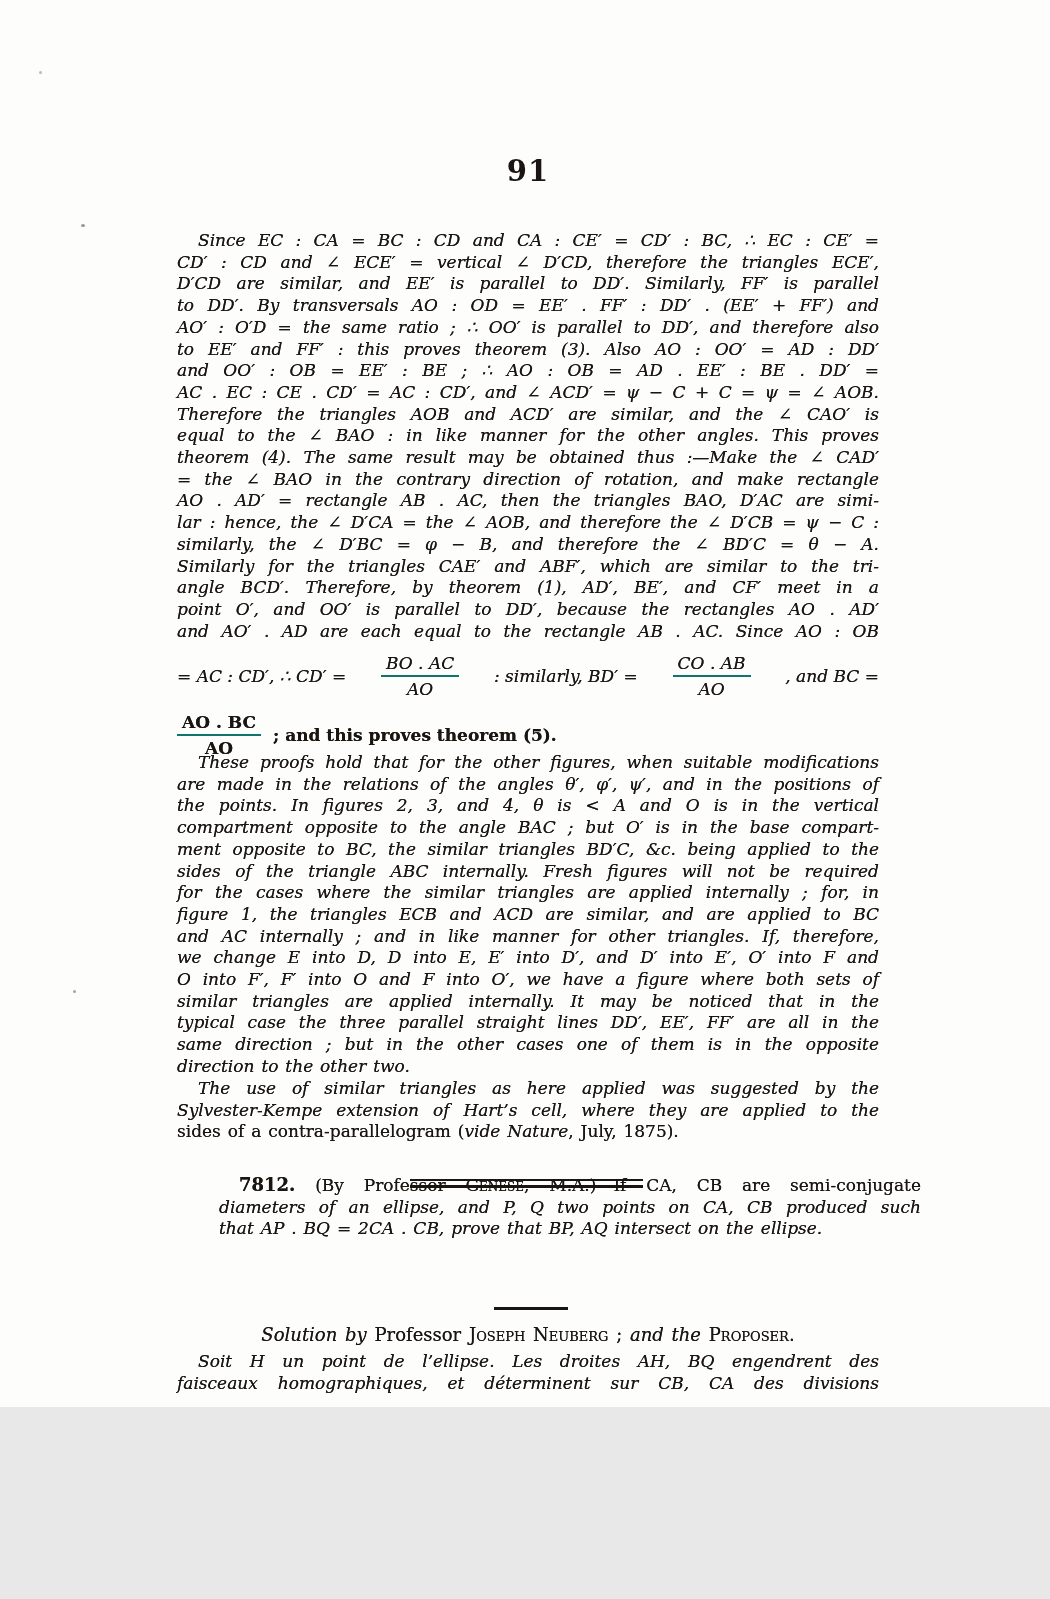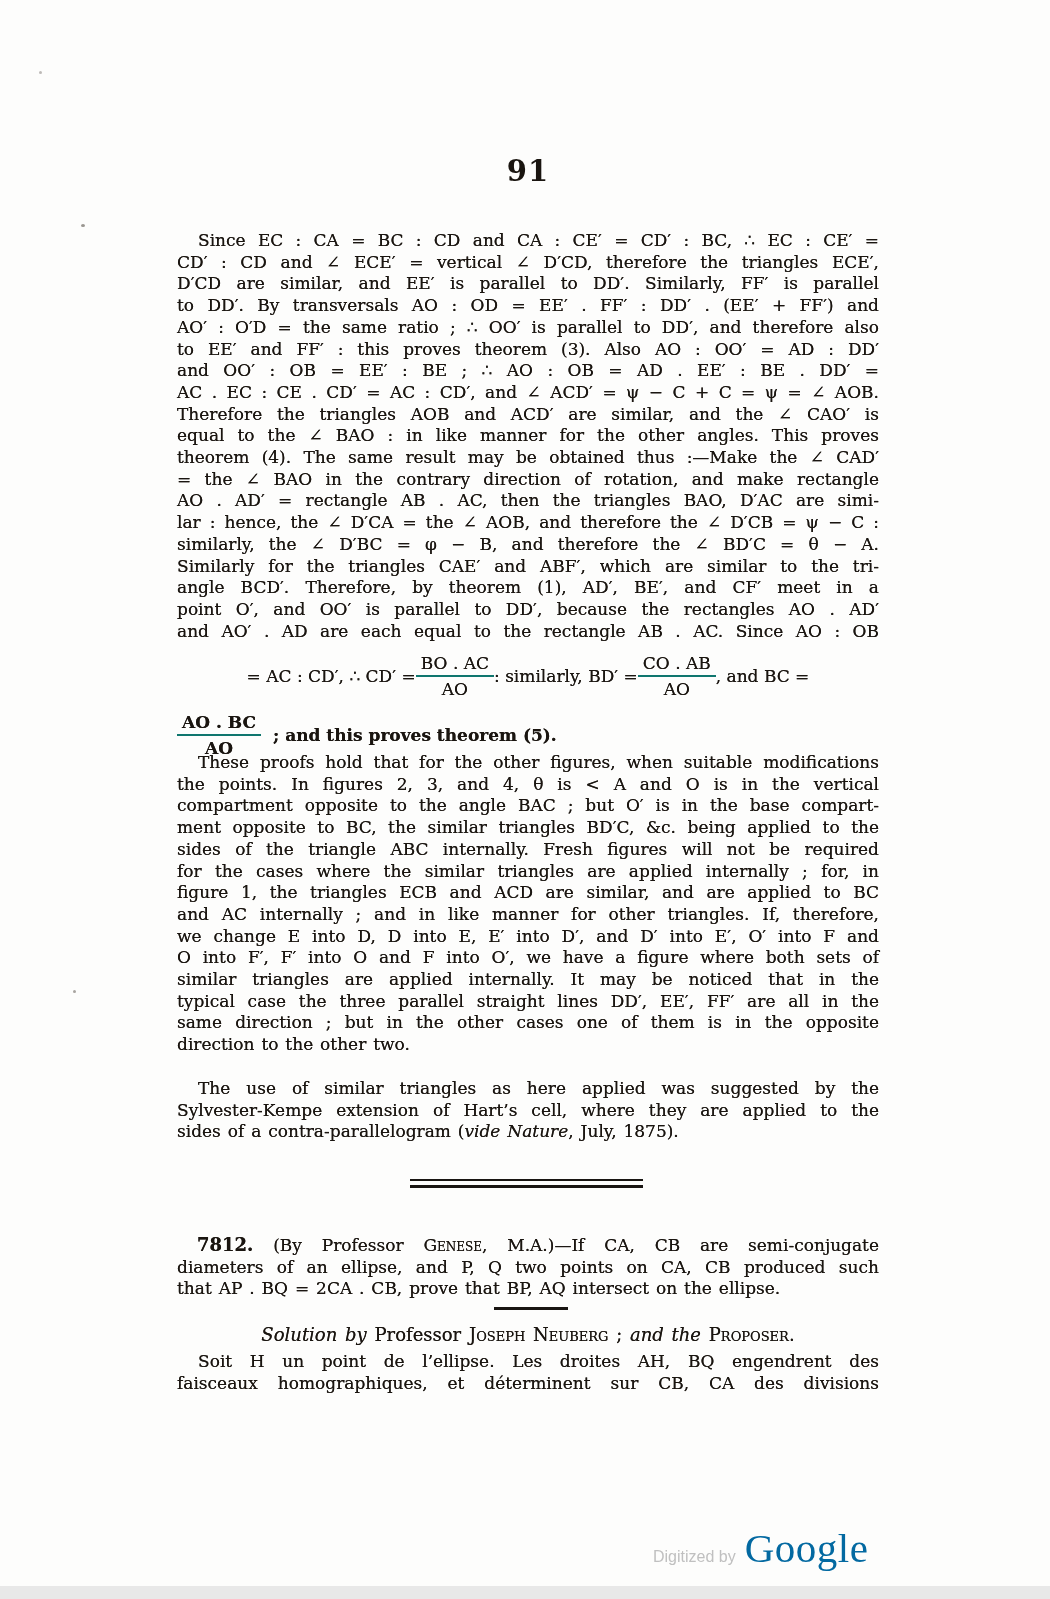--- a/index.html
+++ b/index.html
@@ -1,32 +1,32 @@
 <!DOCTYPE html>
 <html><head>
 <meta charset="utf-8">
 <style>
   html,body{margin:0;padding:0;background:#e8e8e8;}
   .page{
-    position:relative;width:1050px;height:1586px;background:#fdfdfc;
+    position:relative;width:1050px;height:1407px;background:#fdfdfc;
     font-family:"DejaVu Serif","Liberation Serif",serif;color:#1a1510;
     overflow:hidden;margin:0 auto;
   }
   .block{position:absolute;left:177px;width:702px;}
   .pageno{top:154px;text-align:center;font-size:29px;font-weight:bold;letter-spacing:1px;}
   .bodytext{font-size:17px;line-height:21.7px;text-shadow:0 0 .5px rgba(26,21,16,.85);word-spacing:1.5px;}
-  .ln{text-align:justify;text-align-last:justify;white-space:normal;}
+  .ln{text-align:justify;text-align-last:justify;white-space:normal;font-style:italic;}
   .ll{text-align-last:left;}
   .indent-first .ln:first-child,.indent-first .cline:first-child{text-indent:21px;}
   .cline{text-align:justify;text-align-last:justify;}
   .cline.ll{text-align-last:left;}
   
   .mathline{position:absolute;left:177px;width:702px;display:flex;align-items:center;
     font-size:17px;text-shadow:0 0 .5px rgba(26,21,16,.85);}
-  .mathline.spread{justify-content:center;}
+  .mathline.spread{justify-content:space-between;font-style:italic;}
   .mathline.leftflow{justify-content:flex-start;gap:12px;font-weight:bold;}
   .frac{display:inline-block;text-align:center;vertical-align:middle;line-height:22px;}
   .frac .num{display:block;padding:0 5px 1px;border-bottom:2px solid #0f766e;}
   .frac .den{display:block;padding-top:1px;}
   
   .rule{position:absolute;background:#191512;}
   .dbl-rule-a{left:410px;top:1179px;width:233px;height:2px;}
   .dbl-rule-b{left:410px;top:1185px;width:233px;height:3px;}
   .short-rule{left:494px;top:1307px;width:74px;height:3px;}
   
@@ -91,20 +91,21 @@
   <div class="mathline leftflow" style="top:706px;height:58px;">
     <span class="frac">
       <span class="num">AO . BC</span>
       <span class="den">AO</span>
     </span>
     <span>;  and this proves theorem (5).</span>
   </div>
 
   <div class="block bodytext indent-first" style="top:752px;">
     <div class="ln">These proofs hold that for the other figures, when suitable modifications</div>
+      <div class="ln">are made in the relations of the angles θ′, φ′, ψ′, and in the positions of</div>
       <div class="ln">the points.  In figures 2, 3, and 4, θ is &lt; A and O is in the vertical</div>
       <div class="ln">compartment opposite to the angle BAC ; but O′ is in the base compart-</div>
       <div class="ln">ment opposite to BC, the similar triangles BD′C, &amp;c. being applied to the</div>
       <div class="ln">sides of the triangle ABC internally.  Fresh figures will not be required</div>
       <div class="ln">for the cases where the similar triangles are applied internally ; for, in</div>
       <div class="ln">figure 1, the triangles ECB and ACD are similar, and are applied to BC</div>
       <div class="ln">and AC internally ; and in like manner for other triangles.  If, therefore,</div>
       <div class="ln">we change E into D, D into E, E′ into D′, and D′ into E′, O′ into F and</div>
       <div class="ln">O into F′, F′ into O and F into O′, we have a figure where both sets of</div>
       <div class="ln">similar triangles are applied internally.  It may be noticed that in the</div>
@@ -117,21 +118,21 @@
     <div class="ln">The use of similar triangles as here applied was suggested by the</div>
       <div class="ln">Sylvester-Kempe extension of Hart’s cell, where they are applied to the</div>
     <div class="cline ll">
       <span>sides of a contra-parallelogram (</span><span class="it">vide Nature</span><span>, July, 1875).</span>
     </div>
   </div>
 
   <div class="rule dbl-rule-a"></div>
   <div class="rule dbl-rule-b"></div>
 
-  <div class="block bodytext" style="top:1234px;">
+  <div class="block bodytext" style="top:1174px;margin-left:42px;">
     <div class="cline" style="text-indent:20px;">
       <span class="bold">7812.</span><span>  (By Professor </span><span class="sc">Genese</span><span>, M.A.)—If CA, CB are semi-conjugate</span>
     </div>
     <div class="ln">diameters of an ellipse, and P, Q two points on CA, CB produced such</div>
       <div class="ln ll">that AP . BQ = 2CA . CB, prove that BP, AQ intersect on the ellipse.</div>
   </div>
 
   <div class="rule short-rule"></div>
 
   <div class="block sol-head">

